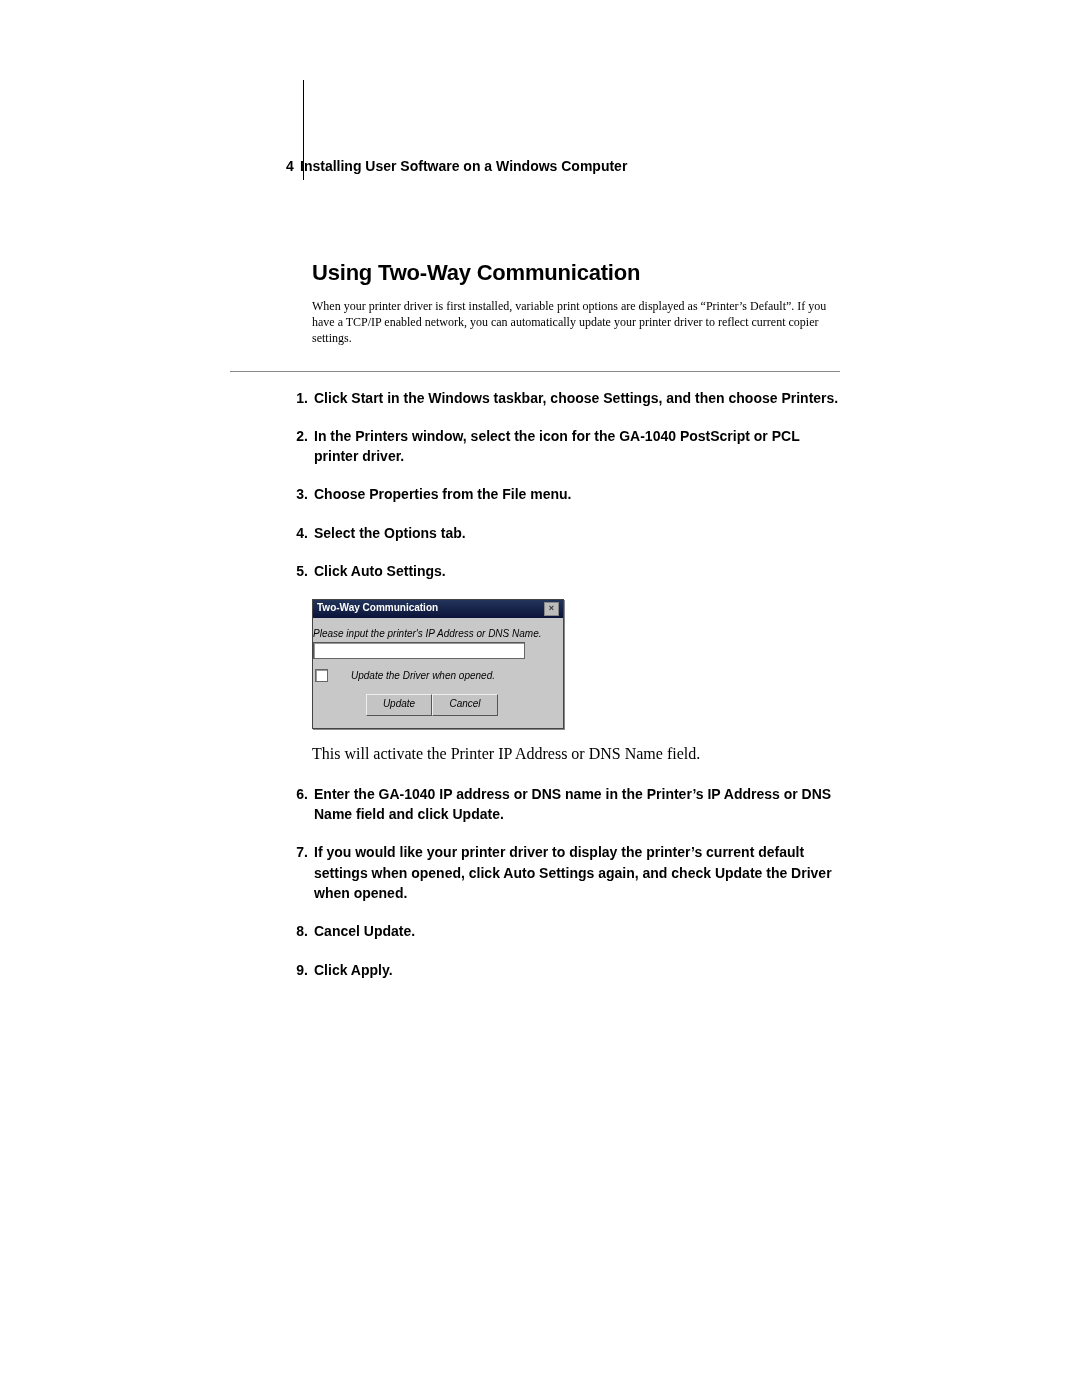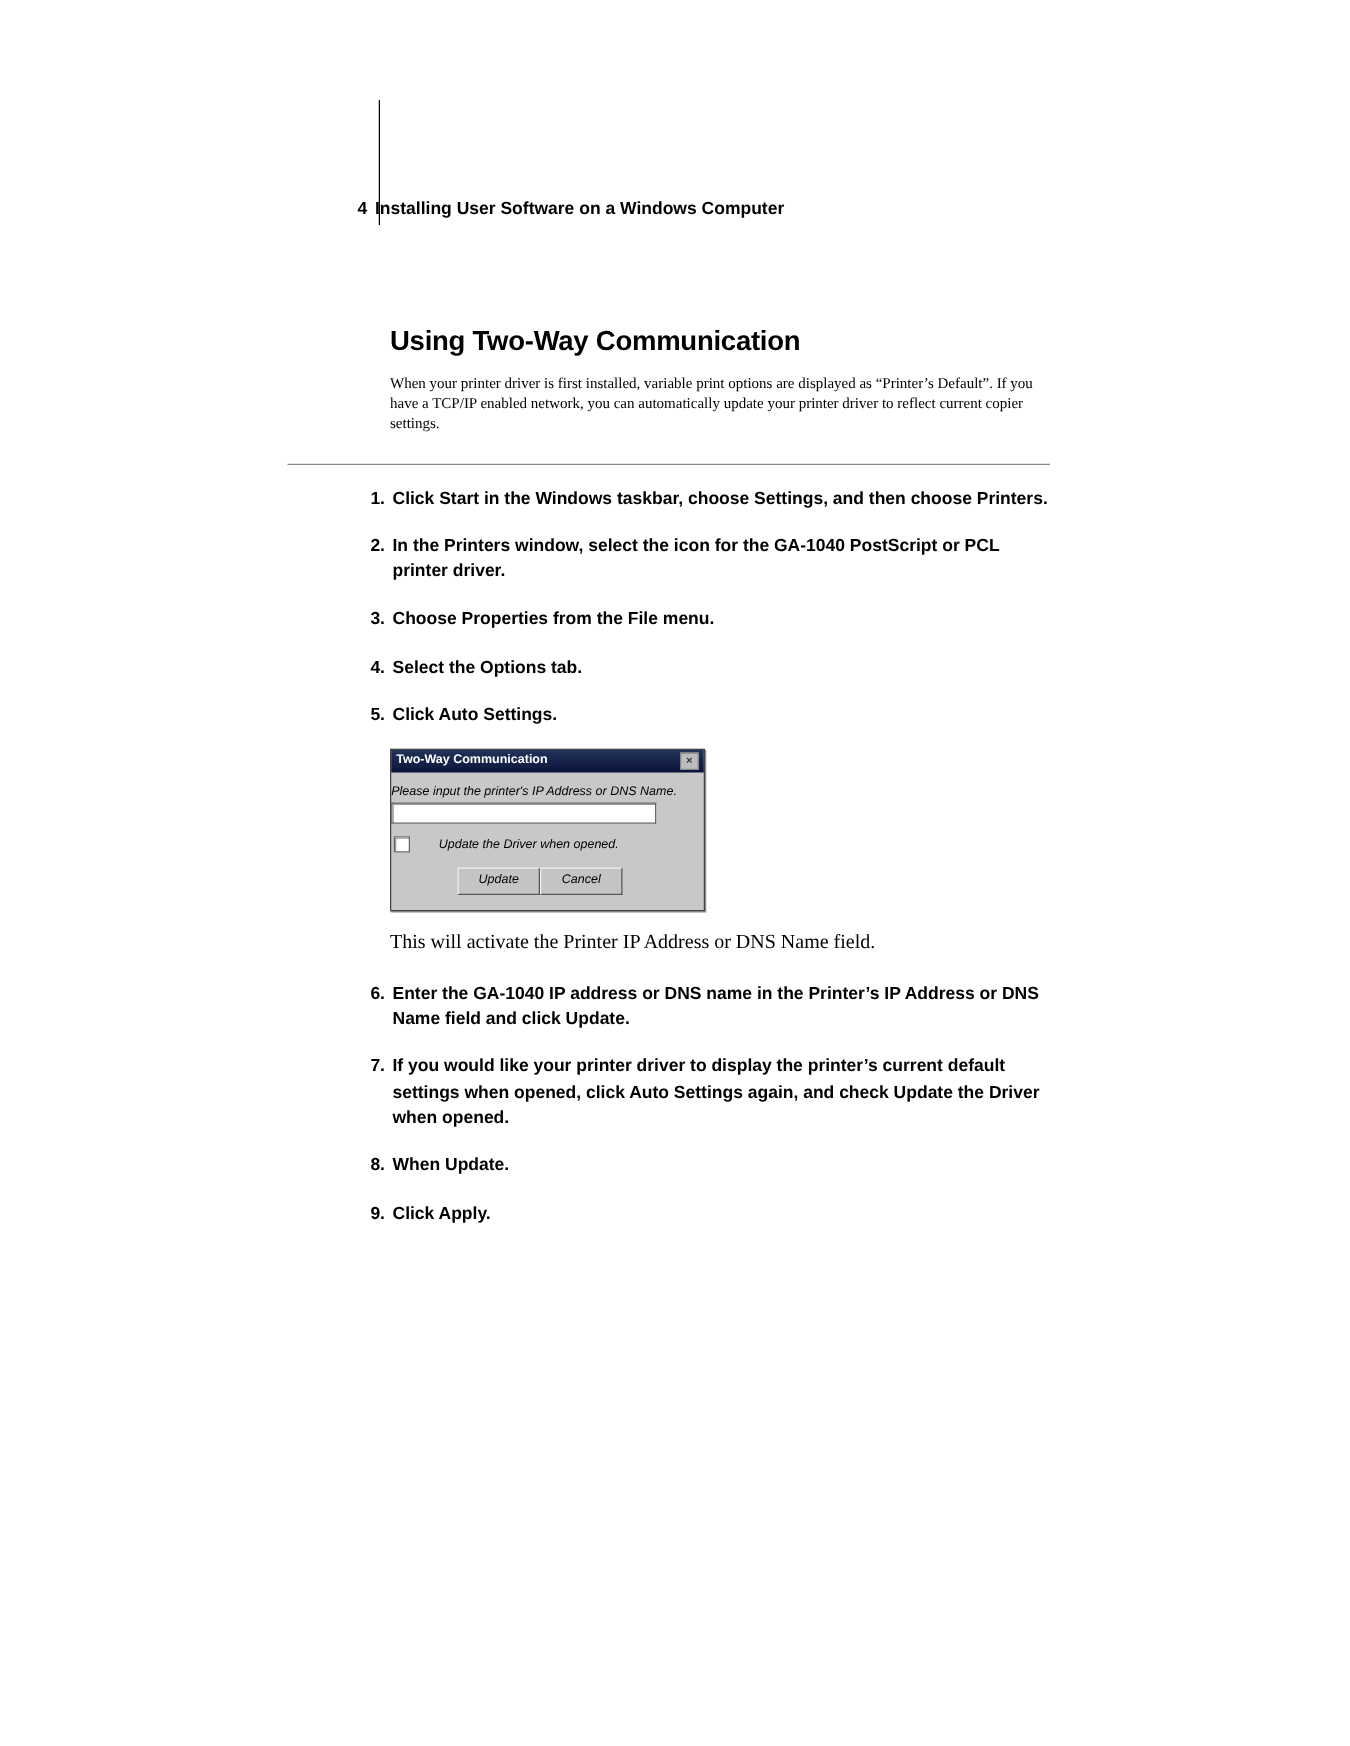--- a/index.html
+++ b/index.html
@@ -244,17 +244,17 @@
           </div>
         </div>
       </div>
     </div>
 
     <p class="after-dialog">This will activate the Printer IP Address or DNS Name field.</p>
 
     <ol class="steps">
       <li><span class="num">6.</span><span>Enter the GA-1040 IP address or DNS name in the Printer’s IP Address or DNS Name field and click Update.</span></li>
       <li><span class="num">7.</span><span>If you would like your printer driver to display the printer’s current default settings when opened, click Auto Settings again, and check Update the Driver when opened.</span></li>
-      <li><span class="num">8.</span><span>When Update.</span></li>
+      <li><span class="num">8.</span><span>Cancel Update.</span></li>
       <li><span class="num">9.</span><span>Click Apply.</span></li>
     </ol>
   </div>
 </div>
 
 </body></html>

